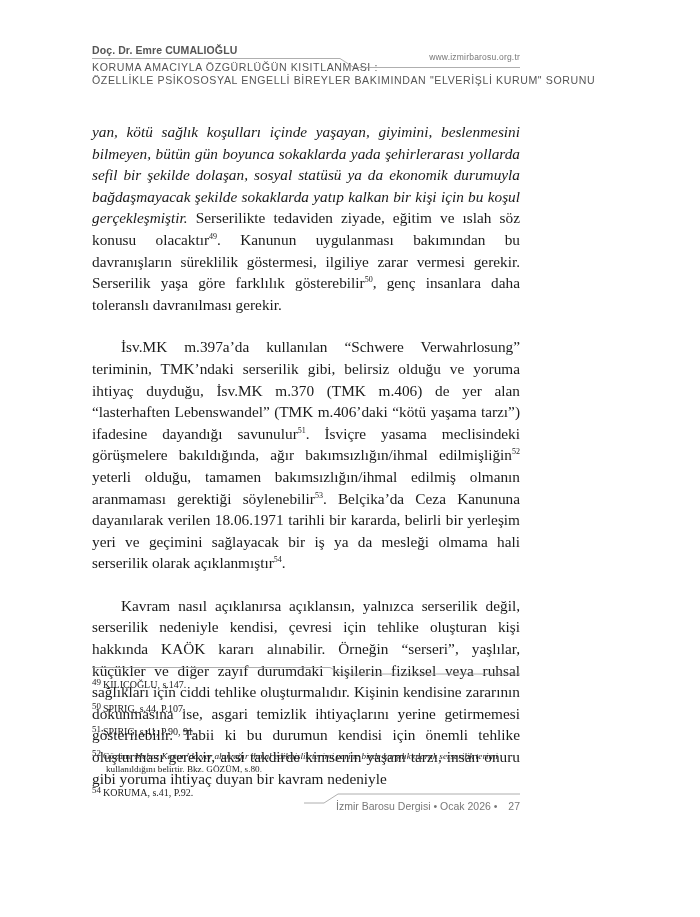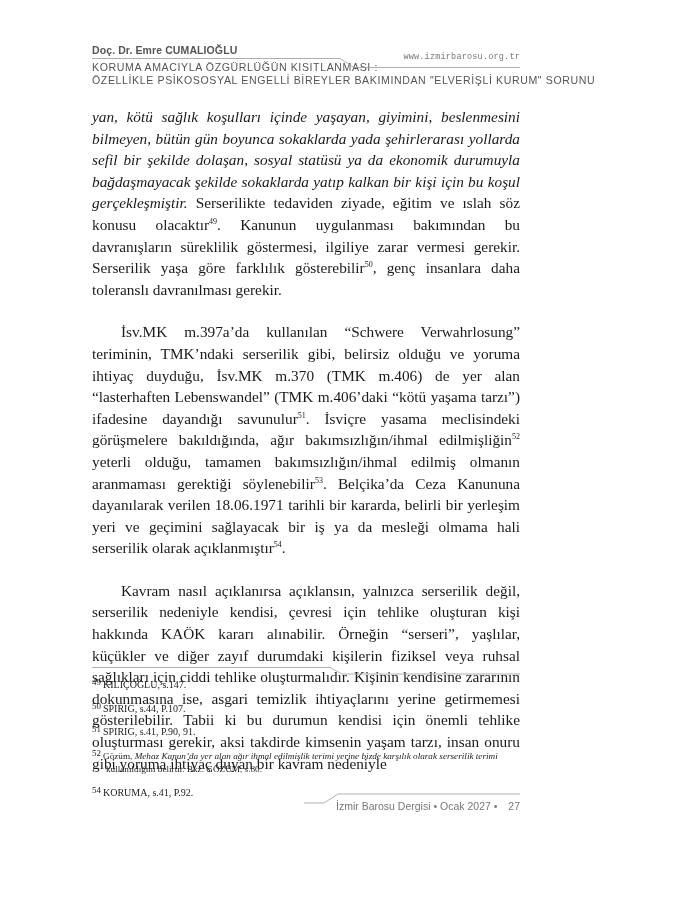--- a/index.html
+++ b/index.html
@@ -38,21 +38,20 @@
       letter-spacing: 0.1px;
       line-height: 13px;
     }
     .site {
       position: absolute;
       right: 0;
       top: 8px;
       font-size: 8.5px;
       color: #777;
       letter-spacing: 0.2px;
-      font-family: Liberation Mono, monospace;
     }
     .header-rule {
       position: absolute;
       left: 0;
       top: 0;
       width: 428px;
       height: 30px;
       pointer-events: none;
     }
     .title-line {
@@ -61,21 +60,21 @@
       letter-spacing: 0.6px;
       line-height: 13px;
       white-space: nowrap;
     }
     .title-line.first { margin-top: 4px; }
 
     
     .body-text {
       position: absolute;
       left: 92px;
-      top: 106px;
+      top: 121px;
       width: 428px;
       font-size: 15.3px;
       line-height: 21.6px;
       text-align: justify;
       hyphens: manual;
     }
     .body-text p {
       margin: 0;
     }
     .body-text p.indent {
@@ -180,17 +179,17 @@
     <p class="fn"><span class="num">50</span><span>SPIRIG, s.44, P.107.</span></p>
     <p class="fn"><span class="num">51</span><span>SPIRIG, s.41, P.90, 91.</span></p>
     <p class="fn long"><span class="num">52</span><span>Gözüm, </span><span class="it">Mehaz Kanun’da yer alan ağır ihmal edilmişlik terimi yerine bizde karşılık olarak serserilik terimi</span><span> kullanıldığını belirtir. Bkz. GÖZÜM, s.80.</span></p>
     <p class="fn"><span class="num">54</span><span>KORUMA, s.41, P.92.</span></p>
   </div>
 
   <svg class="footer-rule" viewBox="0 0 428 14" preserveAspectRatio="none">
     <polyline points="212,13 232,13 246,4 428,4" fill="none" stroke="#9a9a9a" stroke-width="0.8"></polyline>
   </svg>
   <div class="footer">
-    <span>İzmir Barosu Dergisi • Ocak 2027 •</span>
+    <span>İzmir Barosu Dergisi • Ocak 2026 •</span>
     <span class="pg">27</span>
   </div>
 
 </div>
 
 </body></html>

